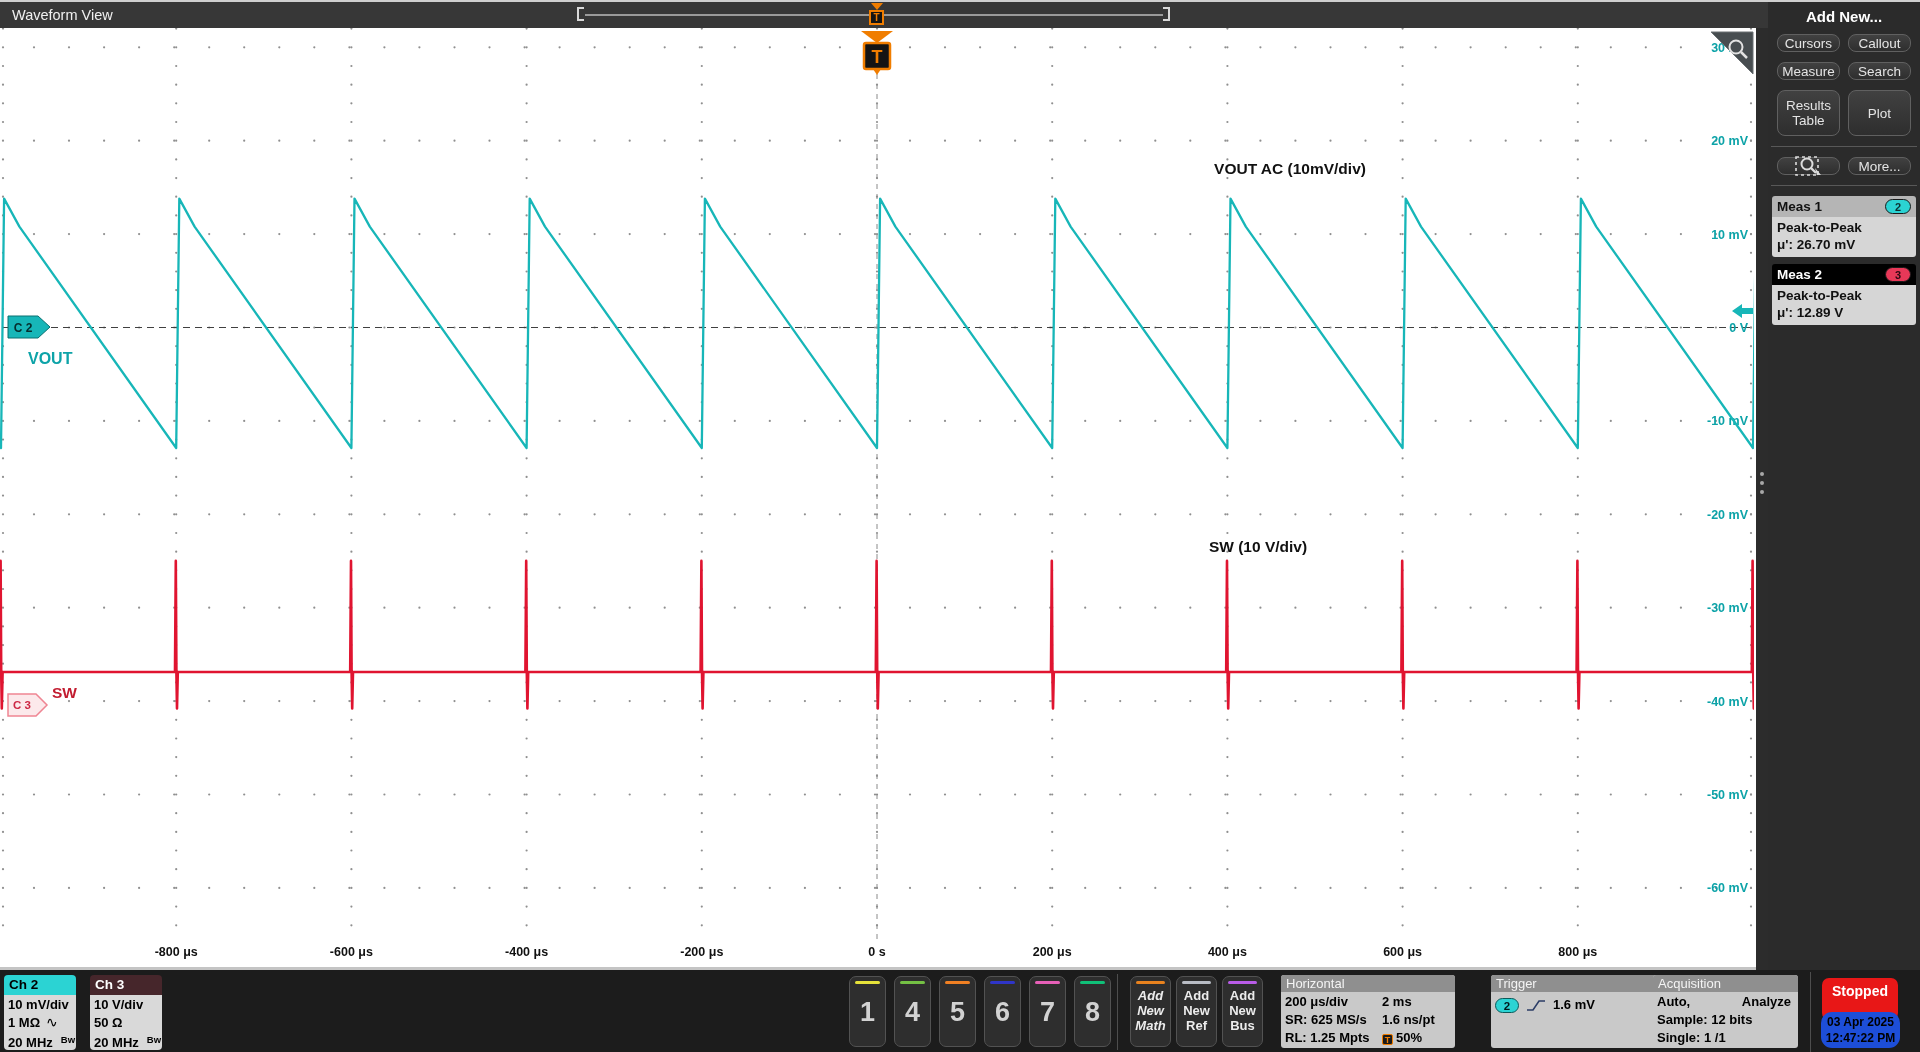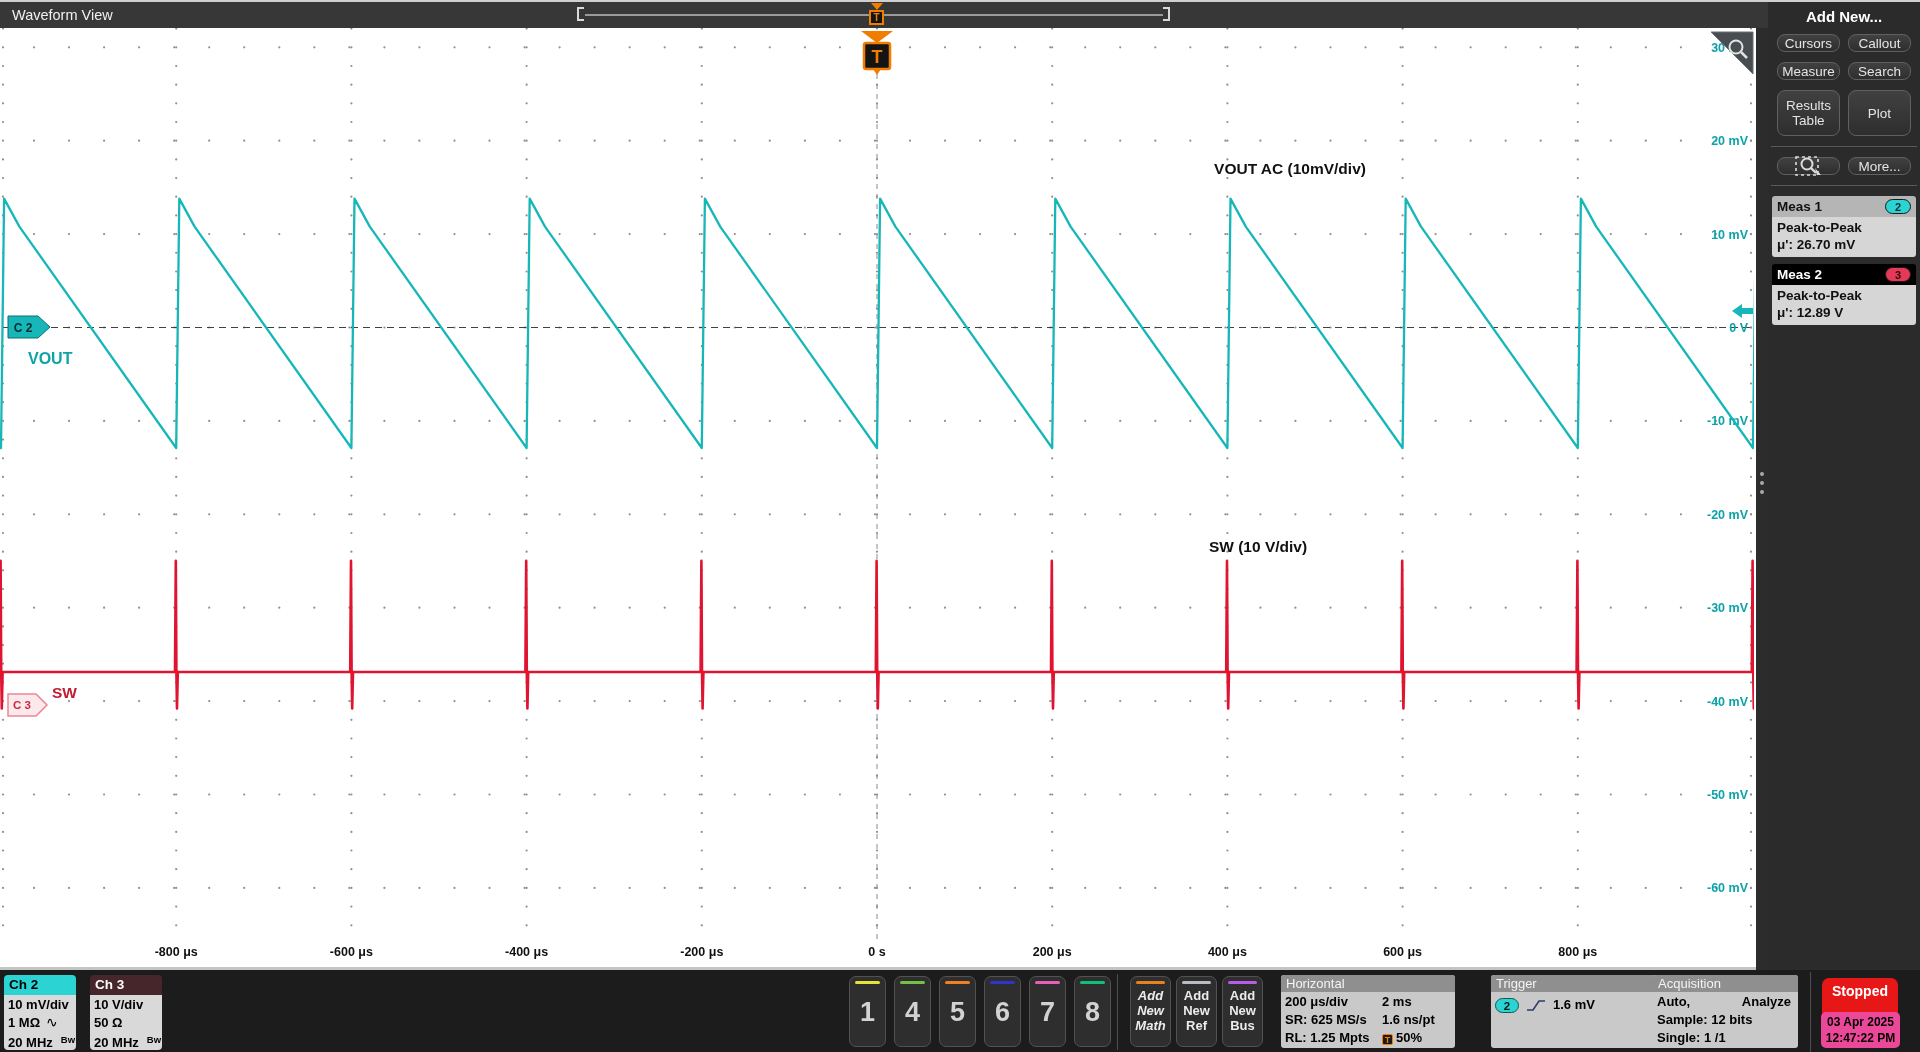--- a/index.html
+++ b/index.html
@@ -53,21 +53,21 @@
   .hrow{display:flex;}
   .hrow .c1{width:97px;}
   .ticon{display:inline-block;width:11px;height:11px;background:#1a1a1a;border:1px solid #f07d00;color:#f07d00;
          font-weight:bold;font-size:9px;line-height:10px;text-align:center;border-radius:2px;margin:0 3px 0 0;vertical-align:-1px;box-sizing:border-box;}
   .trigrow{display:flex;align-items:center;gap:7px;margin-top:3px;}
   .trigpill{display:inline-block;width:24px;height:15px;border-radius:8px;border:1px solid #0b5a5a;color:#00181a;
             font-weight:bold;font-size:11.5px;line-height:14px;text-align:center;box-sizing:border-box;}
   .acqrow1{display:flex;justify-content:space-between;padding-right:3px;}
   .stopped{position:absolute;left:1822px;top:8px;width:76px;height:42px;background:#e81717;border-radius:7px;
            color:#fff;font-weight:bold;font-size:14px;line-height:27px;text-align:center;}
-  .datetime{position:absolute;left:1821px;top:42px;width:79px;height:36px;background:#ec4899;border-radius:5px;
+  .datetime{position:absolute;left:1821px;top:42px;width:79px;height:36px;background:#1d4ed8;border-radius:11px;
             color:#000;font-weight:bold;font-size:12px;line-height:16px;text-align:center;padding-top:2px;box-sizing:border-box;}
 </style>
 </head>
 <body>
 
 <div class="app">
 
   <div class="wave-panel">
     <div class="titlebar">
       <span class="wtitle">Waveform View</span>

